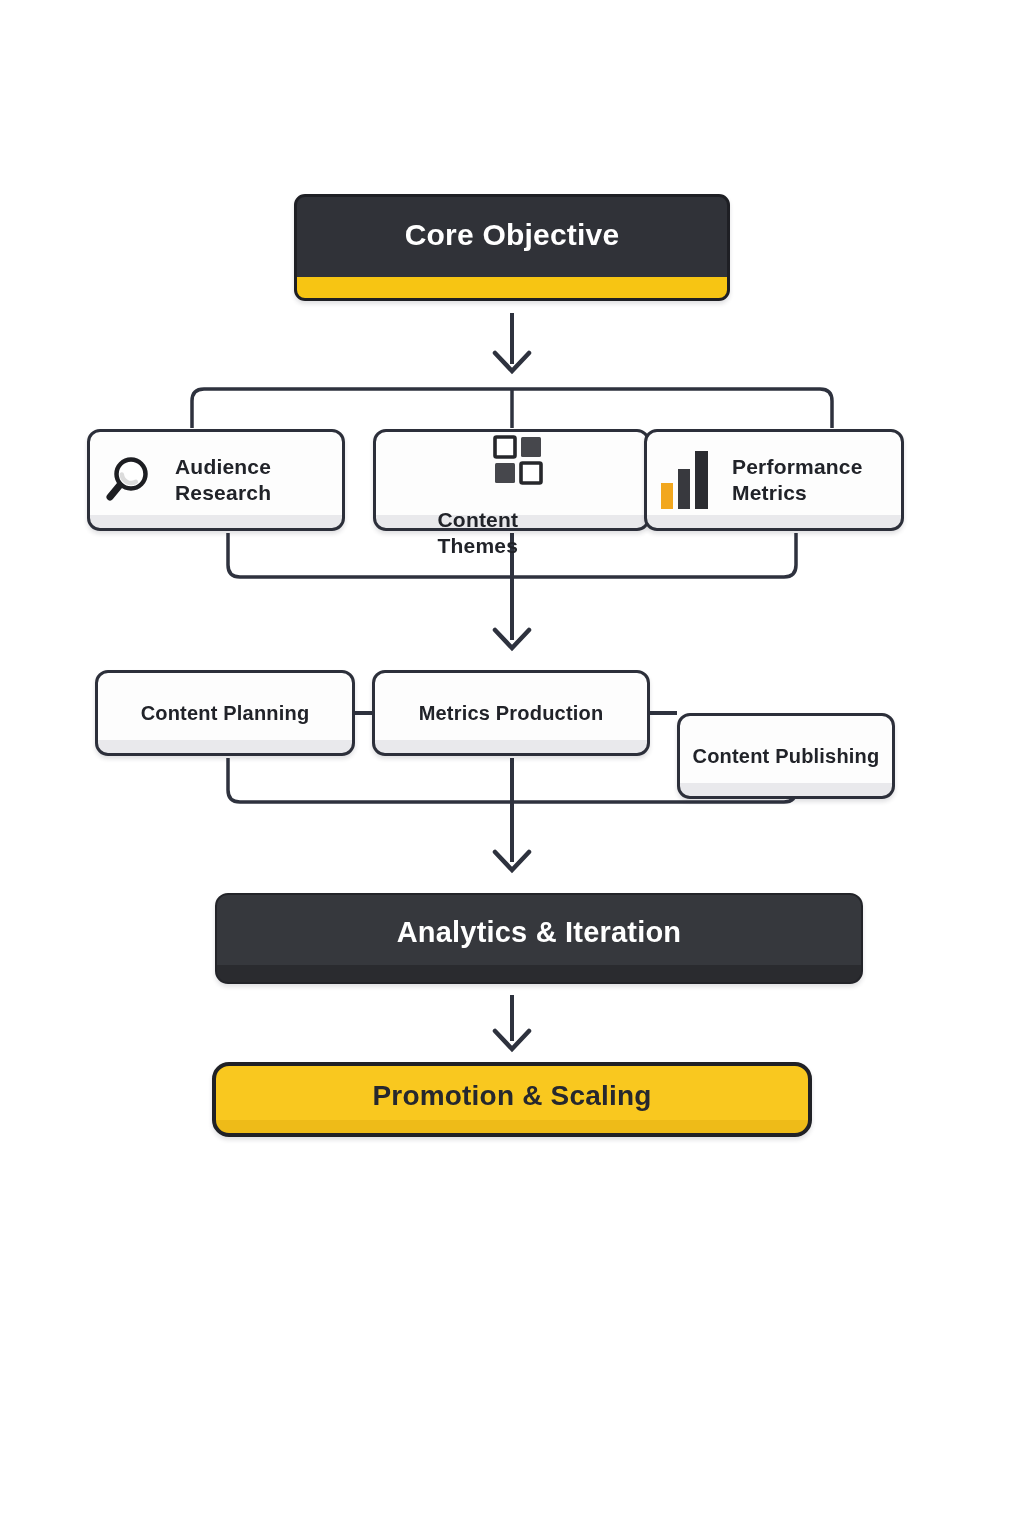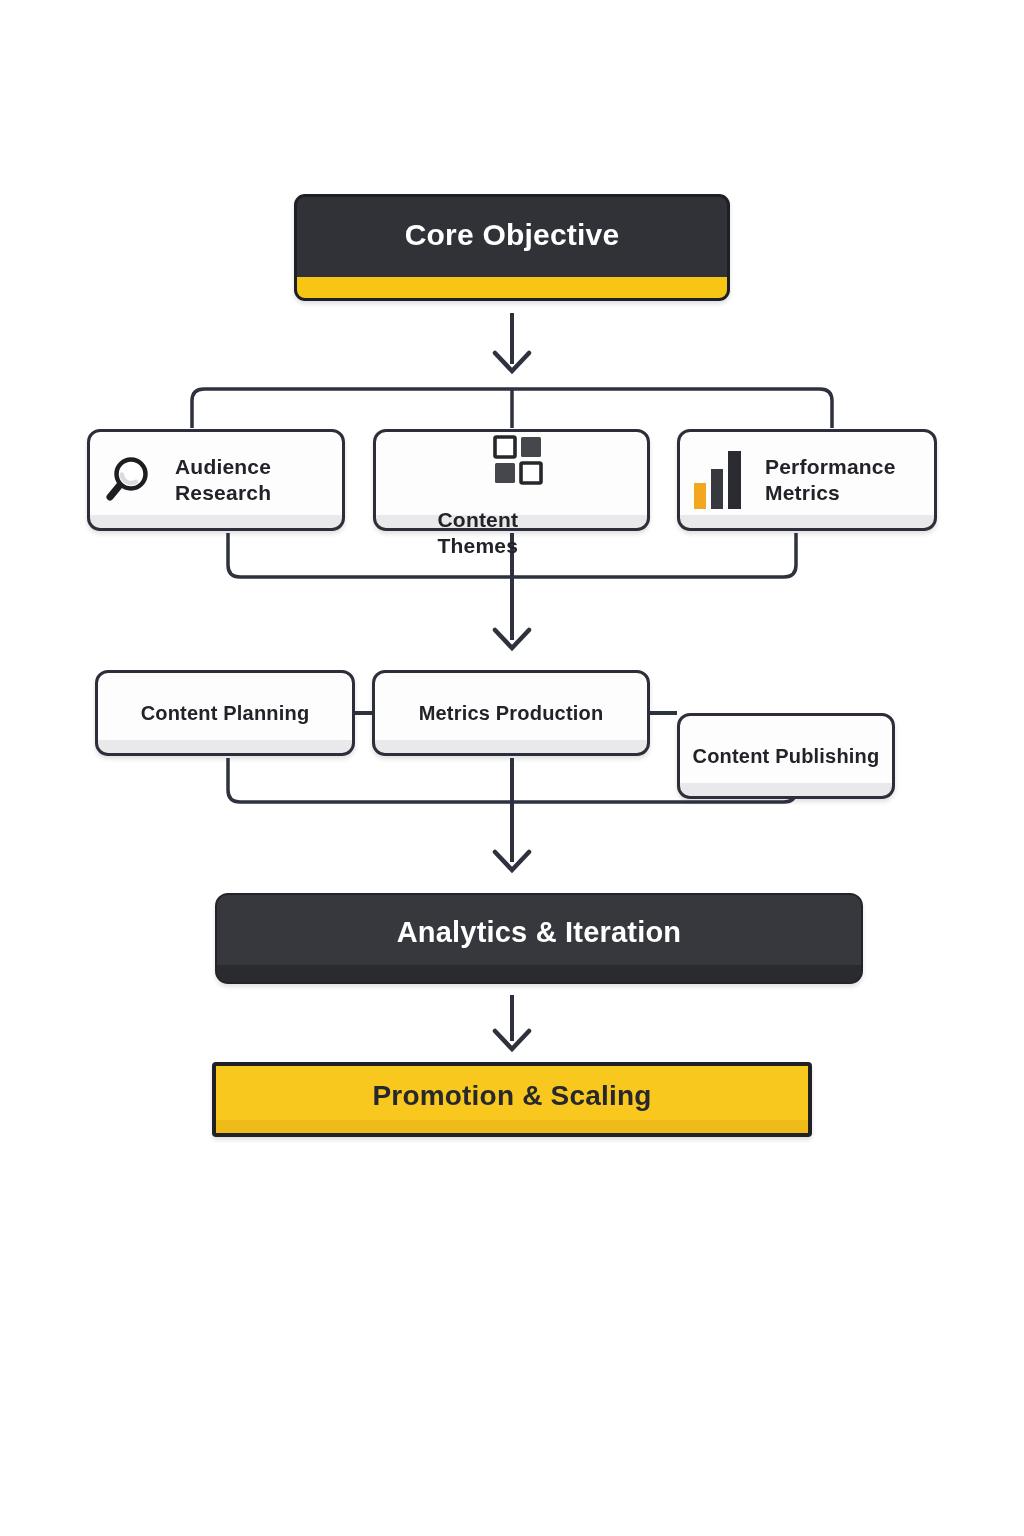--- a/index.html
+++ b/index.html
@@ -37,35 +37,35 @@
   }
   .node-white{
     background:linear-gradient(to bottom,var(--box_fill) 0 calc(100% - 13px),var(--box_fill_bottom) calc(100% - 13px) 100%);
     border:3.5px solid var(--box_border);border-radius:13px;
     color:var(--text_dark);
   }
   .row1{top:429px;height:102px;justify-content:flex-start;padding-left:12px;gap:21px;font-size:21px;line-height:1.25;}
   .row1 .label{max-width:160px;}
   .box-audience{left:87px;width:258px;}
   .box-themes{left:373px;width:277px;flex-direction:column;}
-  .box-metrics{left:677px;width:260px;}
+  .box-metrics{left:644px;width:260px;}
   .row2{top:670px;height:86px;font-size:20px;}
   .box-planning{left:95px;width:260px;}
   .box-production{left:372px;width:278px;}
   .box-publishing{left:677px;width:218px;margin-top:43px;}
   .node-analytics{
     left:215px;top:893px;width:648px;height:91px;
     background:linear-gradient(to bottom,#36383D 0 calc(100% - 17px),var(--dark_fill_bottom) calc(100% - 17px) 100%);
     border:2px solid #232429;border-radius:13px;
     color:var(--text_light);font-size:29px;padding-bottom:12px;
   }
   .node-promotion{
     left:212px;top:1062px;width:600px;height:75px;
     background:linear-gradient(to bottom,var(--promo_yellow) 0 calc(100% - 13px),var(--promo_yellow_bottom) calc(100% - 13px) 100%);
-    border:4px solid #202126;border-radius:4px;
+    border:4px solid #202126;border-radius:17px;
     color:#26282E;font-size:28px;padding-bottom:8px;
   }
   .icon{flex:0 0 auto;display:flex;align-items:center;justify-content:center;}
   .lens{fill:#ffffff;stroke:#1D1E22;stroke-width:4.5;}
   .lens-shine{stroke:#DCDCDC;stroke-width:4.5;fill:none;stroke-linecap:round;}
   .lens-handle{stroke:#1D1E22;stroke-width:7;stroke-linecap:round;}
   .sq-outline{fill:#ffffff;stroke:#26272B;stroke-width:3.6;}
   .sq-filled{fill:#46474C;}
   .bar-amber{fill:var(--amber_bar);}
   .bar-mid{fill:#38393E;}

